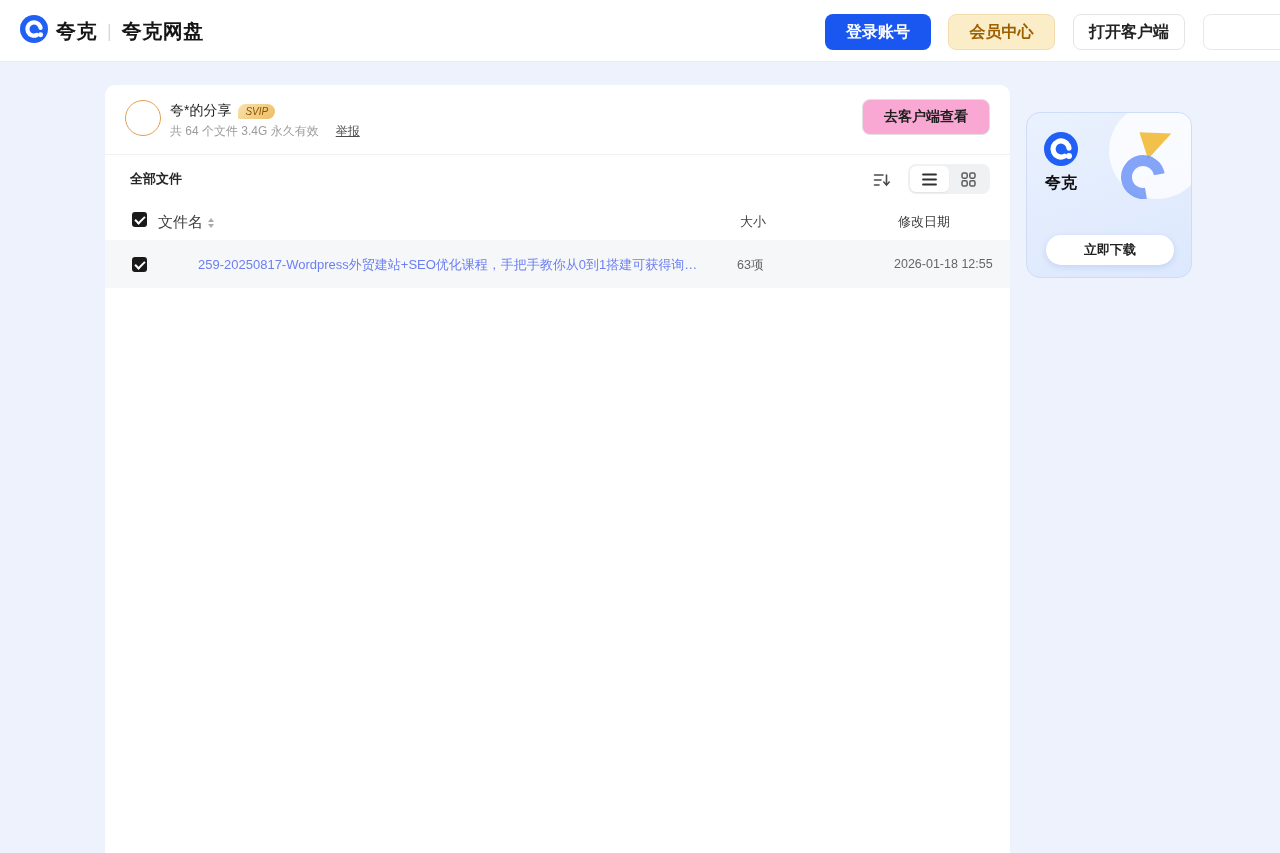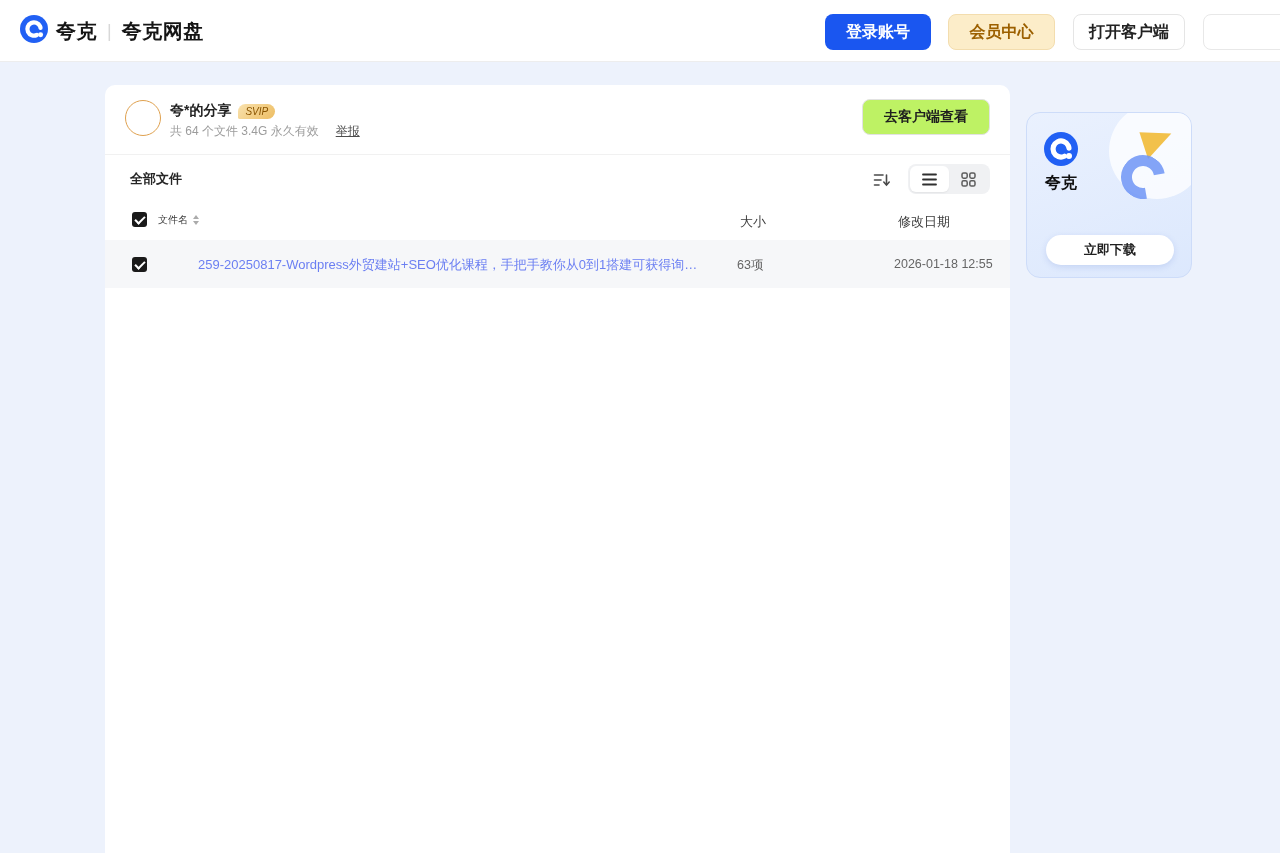--- a/index.html
+++ b/index.html
@@ -16,45 +16,45 @@
   .btn-vip { left:948px; width:107px; background:#fcedc9; color:#9c6000; border:1px solid #f3ddae; }
   .btn-client { left:1073px; width:112px; background:#fff; color:#222; border:1px solid #e5e5e5; }
   .btn-extra { left:1203px; width:96px; background:#fff; border:1px solid #e8e8e8; }
 
   
   .card { position:absolute; left:105px; top:85px; width:905px; height:768px; background:#fff; border-radius:10px 10px 0 0; }
 
   
   .avatar { position:absolute; left:20px; top:15px; width:36px; height:36px; border-radius:50%; background:#fff; border:1.5px solid #dfa14f; }
   .share-title-row { position:absolute; left:65px; top:17px; display:flex; align-items:center; gap:7px; }
-  .share-title { font-size:14px; font-weight:700; color:#222; }
+  .share-title { font-size:14px; font-weight:400; color:#222; }
   .svip-badge { font-size:10px; font-style:italic; font-weight:400; color:#8a5400; background:linear-gradient(135deg,#f9e2ae,#edbd62); padding:2px 7px; border-radius:8px 8px 8px 2px; }
   .share-meta-row { position:absolute; left:65px; top:38px; display:flex; align-items:center; gap:17px; font-size:12px; color:#9c9c9c; }
   .report-link { color:#4d4d4d; text-decoration:underline; cursor:pointer; }
 
   .search-box { position:absolute; left:529px; top:15px; width:211px; height:34px; border:1px solid #dcdcdc; border-radius:4px; background:#fff; display:flex; align-items:center; padding-left:10px; gap:7px; }
   .search-input { border:none; outline:none; flex:1; font-size:13px; color:#333; font-family:inherit; background:transparent; padding-right:8px; }
   .search-input::placeholder { color:#b8b8b8; }
-  .btn-view-client { position:absolute; left:757px; top:14px; width:128px; height:36px; background:#bef264; border:1px solid #e2e2e2; border-radius:8px; font-size:14px; font-weight:700; color:#1f1f1f; display:flex; align-items:center; justify-content:center; cursor:pointer; }
+  .btn-view-client { position:absolute; left:757px; top:14px; width:128px; height:36px; background:#f9a8d4; border:1px solid #e2e2e2; border-radius:8px; font-size:14px; font-weight:700; color:#1f1f1f; display:flex; align-items:center; justify-content:center; cursor:pointer; }
 
   .card-divider { position:absolute; left:0; right:0; top:69px; height:1px; background:#f1f1f1; }
 
   
   .section-title { position:absolute; left:25px; top:85px; font-size:13px; font-weight:600; color:#262626; }
   .sort-btn { position:absolute; left:761px; top:80px; width:32px; height:30px; display:flex; align-items:center; justify-content:center; cursor:pointer; border-radius:6px; }
   .view-toggle { position:absolute; left:803px; top:79px; width:82px; height:30px; background:#f0f1f3; border-radius:8px; display:flex; padding:2px; }
   .view-cell { flex:1; display:flex; align-items:center; justify-content:center; border-radius:6px; cursor:pointer; }
   .view-cell.selected { background:#fff; box-shadow:0 1px 2px rgba(0,0,0,.06); }
 
   
   .table-head { position:absolute; left:0; right:0; top:122px; height:28px; }
   .checkbox { width:15px; height:15px; background:#1a1a1a; border-radius:3px; position:relative; cursor:pointer; flex:none; }
   .checkbox::after { content:""; position:absolute; left:4.5px; top:1.5px; width:4px; height:8px; border:solid #fff; border-width:0 2px 2px 0; transform:rotate(45deg); }
   .th-check { position:absolute; left:27px; top:5px; }
-  .th-name { position:absolute; left:53px; top:6px; font-size:10px; color:#3d3d3d; display:flex; align-items:center; cursor:pointer; }
+  .th-name { position:absolute; left:53px; top:6px; font-size:15px; color:#3d3d3d; display:flex; align-items:center; cursor:pointer; }
   .sort-arrows { display:inline-flex; flex-direction:column; gap:2px; margin-left:5px; }
   .tri-up { width:0; height:0; border-left:3.5px solid transparent; border-right:3.5px solid transparent; border-bottom:4.5px solid #ababab; }
   .tri-down { width:0; height:0; border-left:3.5px solid transparent; border-right:3.5px solid transparent; border-top:4.5px solid #ababab; }
   .th-size { position:absolute; left:635px; top:6px; font-size:13px; color:#3d3d3d; }
   .th-date { position:absolute; left:793px; top:6px; font-size:13px; color:#3d3d3d; }
 
   .file-row { position:absolute; left:0; right:0; top:155px; height:48px; background:#f6f7f9; cursor:pointer; }
   .row-check { position:absolute; left:27px; top:17px; }
   .file-icon { position:absolute; left:58px; top:8px; width:32px; height:32px; border-radius:6px; }
   .file-name { position:absolute; left:93px; top:16px; width:500px; font-size:13px; color:#6b7ff2; white-space:nowrap; overflow:hidden; text-overflow:ellipsis; }

